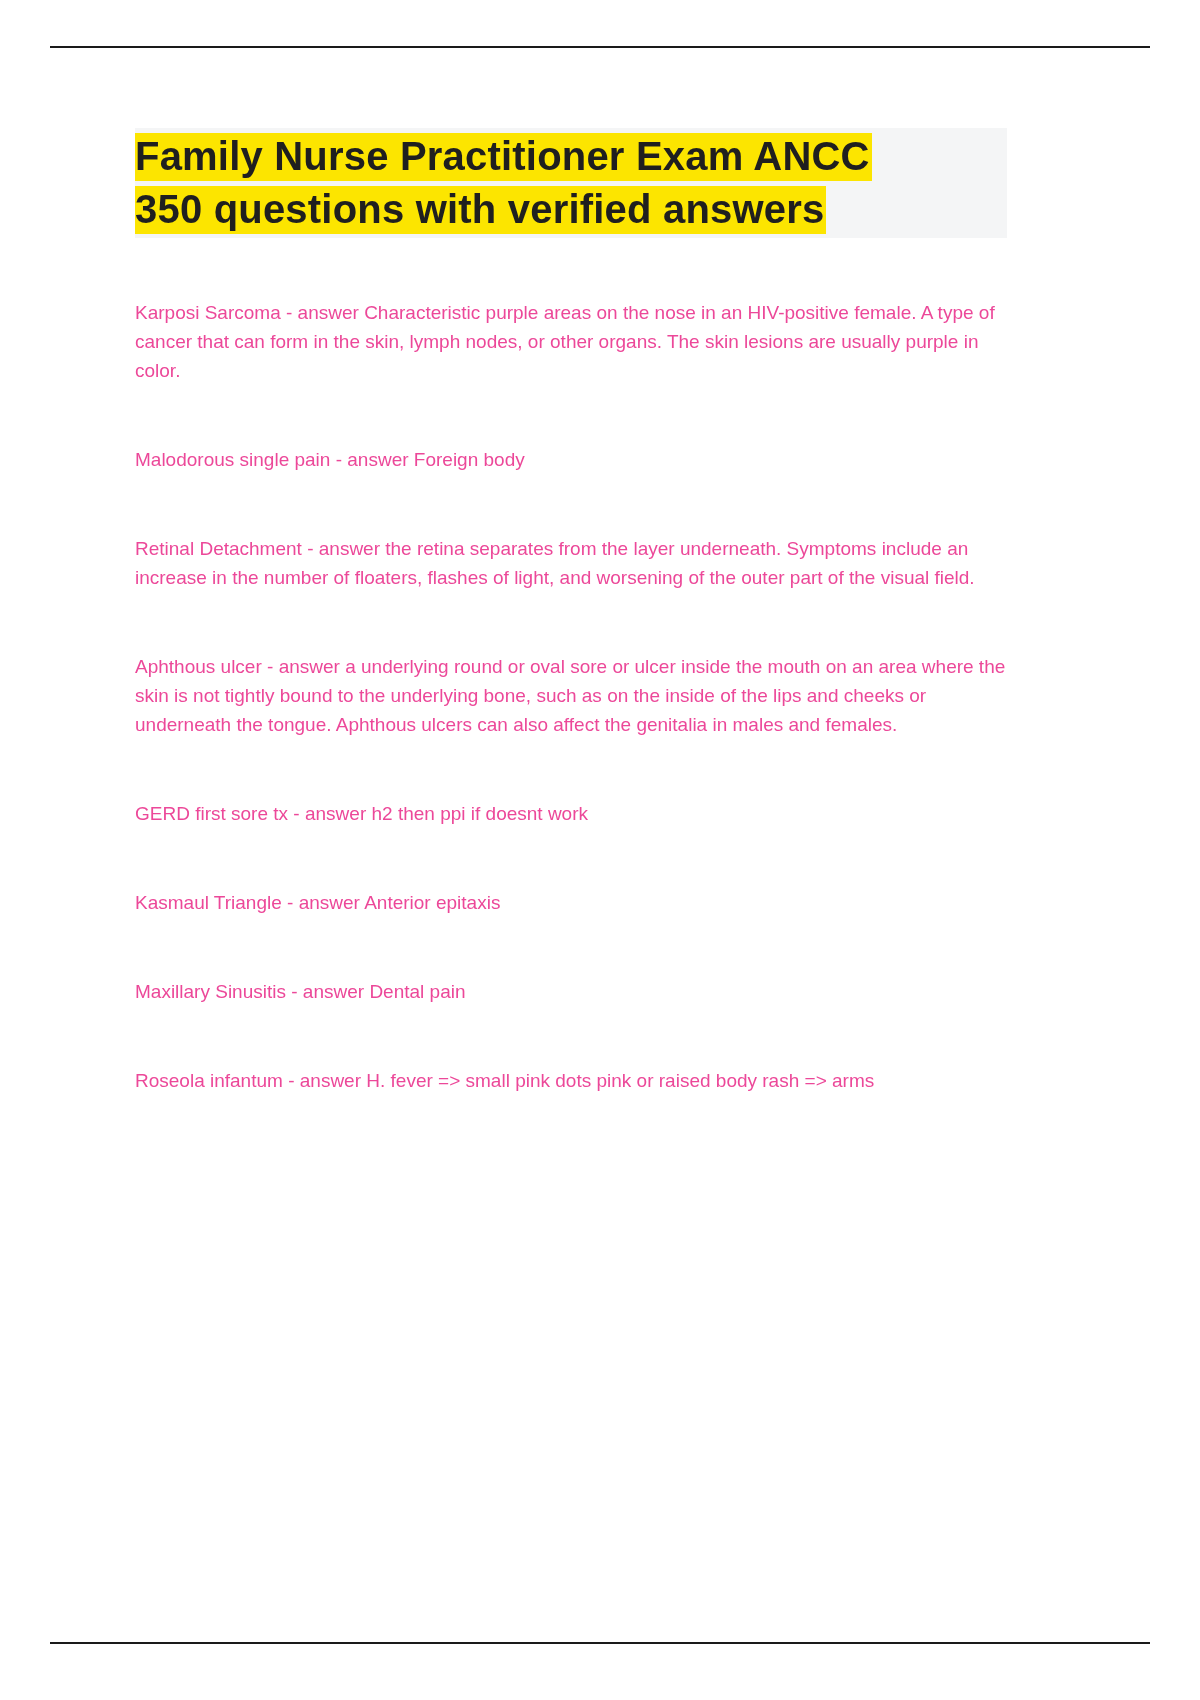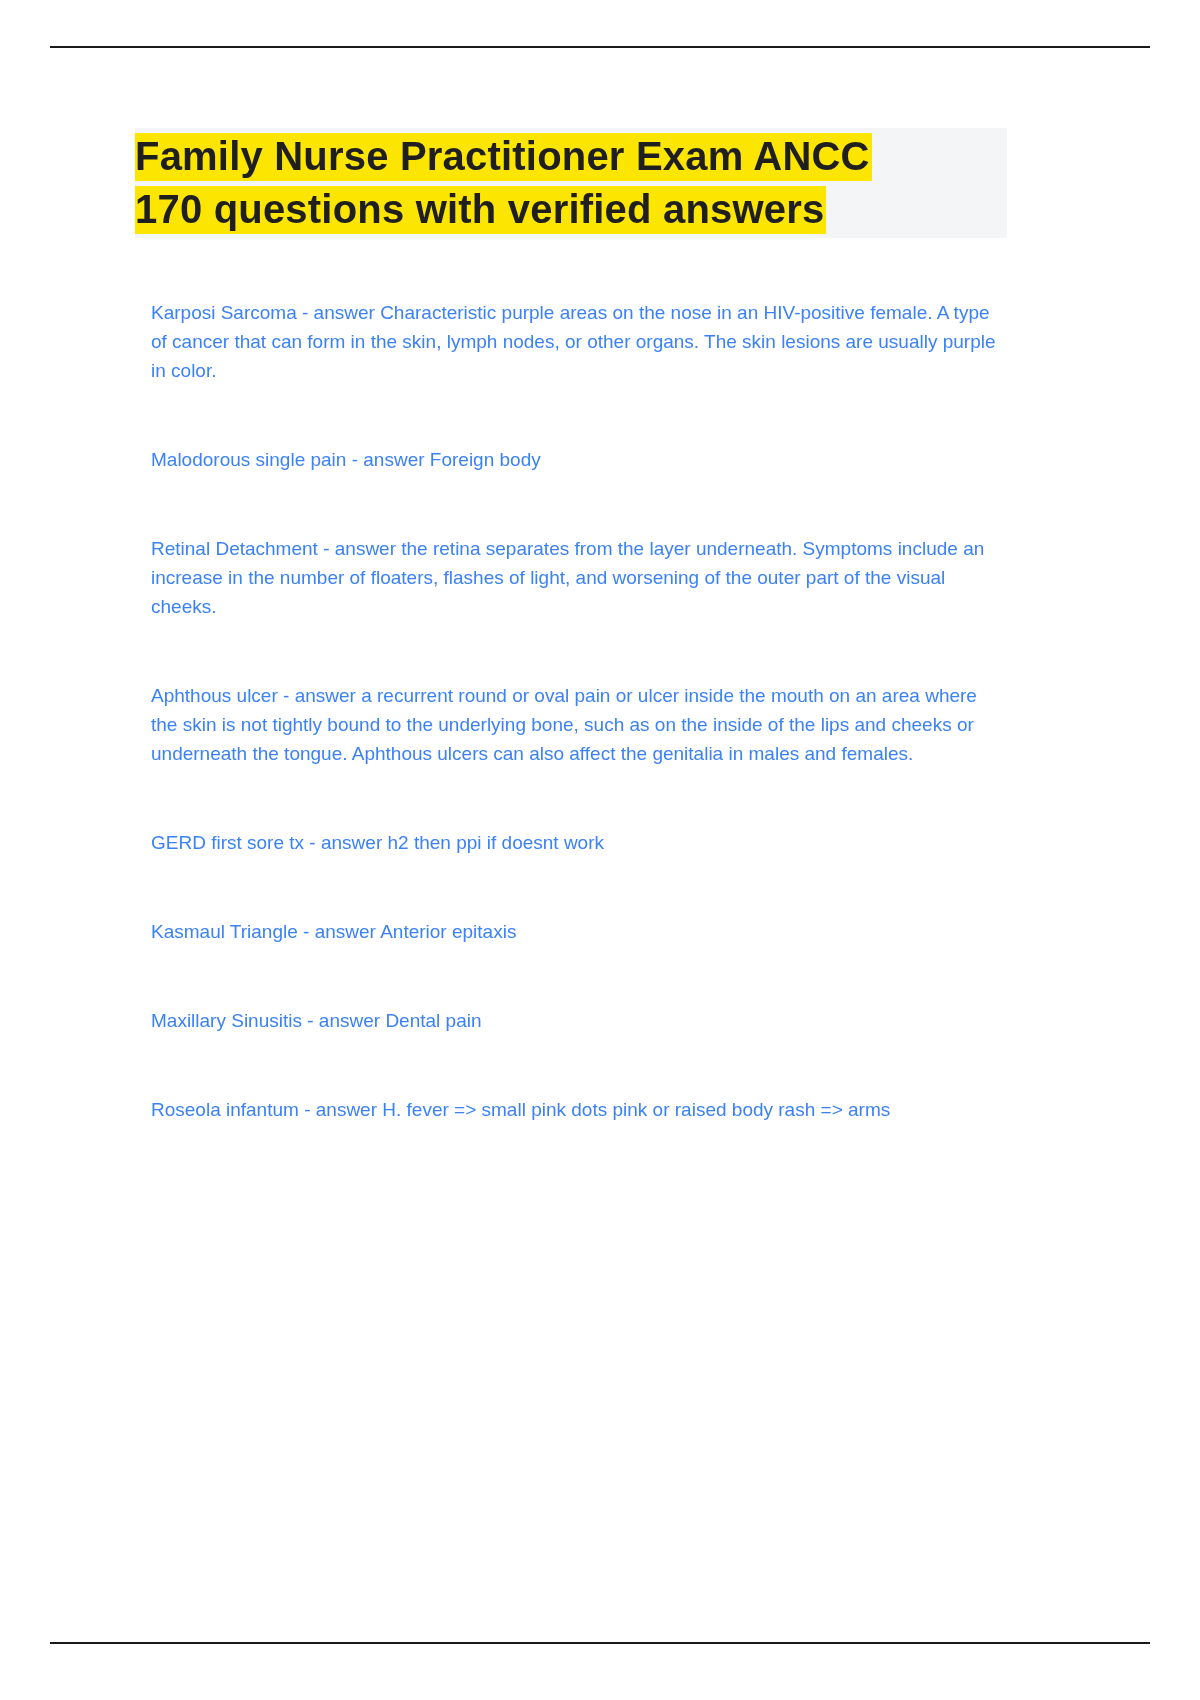--- a/index.html
+++ b/index.html
@@ -40,41 +40,41 @@
     background: #f4f5f6;
     letter-spacing: 0.2px;
   }
   h1.doc-title .hl {
     
     padding: 1px 2px 3px 0;
     box-decoration-break: clone;
     -webkit-box-decoration-break: clone;
   }
   p.qa {
-    margin: 0 0 60px 16px;
+    margin: 0 0 60px 0;
     font-size: 19px;
     line-height: 29px;
-    color: #3b82f6;
+    color: #ec4899;
   }
 </style>
 </head>
 <body>
 
 <div class="page">
 
   <div class="rule top"></div>
 
   <div class="content">
 
-    <h1 class="doc-title"><span class="hl" style="background: rgb(252, 229, 0);">Family Nurse Practitioner Exam ANCC</span><br><span class="hl" style="background: rgb(252, 229, 0);">170 questions with verified answers</span></h1>
+    <h1 class="doc-title"><span class="hl" style="background: rgb(252, 229, 0);">Family Nurse Practitioner Exam ANCC</span><br><span class="hl" style="background: rgb(252, 229, 0);">350 questions with verified answers</span></h1>
 
     <p class="qa">Karposi Sarcoma - answer Characteristic purple areas on the nose in an HIV-positive female. A type of cancer that can form in the skin, lymph nodes, or other organs. The skin lesions are usually purple in color.</p>
     <p class="qa">Malodorous single pain - answer Foreign body</p>
-    <p class="qa">Retinal Detachment - answer the retina separates from the layer underneath. Symptoms include an increase in the number of floaters, flashes of light, and worsening of the outer part of the visual cheeks.</p>
-    <p class="qa">Aphthous ulcer - answer a recurrent round or oval pain or ulcer inside the mouth on an area where the skin is not tightly bound to the underlying bone, such as on the inside of the lips and cheeks or underneath the tongue. Aphthous ulcers can also affect the genitalia in males and females.</p>
+    <p class="qa">Retinal Detachment - answer the retina separates from the layer underneath. Symptoms include an increase in the number of floaters, flashes of light, and worsening of the outer part of the visual field.</p>
+    <p class="qa">Aphthous ulcer - answer a underlying round or oval sore or ulcer inside the mouth on an area where the skin is not tightly bound to the underlying bone, such as on the inside of the lips and cheeks or underneath the tongue. Aphthous ulcers can also affect the genitalia in males and females.</p>
     <p class="qa">GERD first sore tx - answer h2 then ppi if doesnt work</p>
     <p class="qa">Kasmaul Triangle - answer Anterior epitaxis</p>
     <p class="qa">Maxillary Sinusitis - answer Dental pain</p>
     <p class="qa">Roseola infantum - answer H. fever =&gt; small pink dots pink or raised body rash =&gt; arms</p>
 
   </div>
 
   <div class="rule bottom"></div>
 
 </div>

